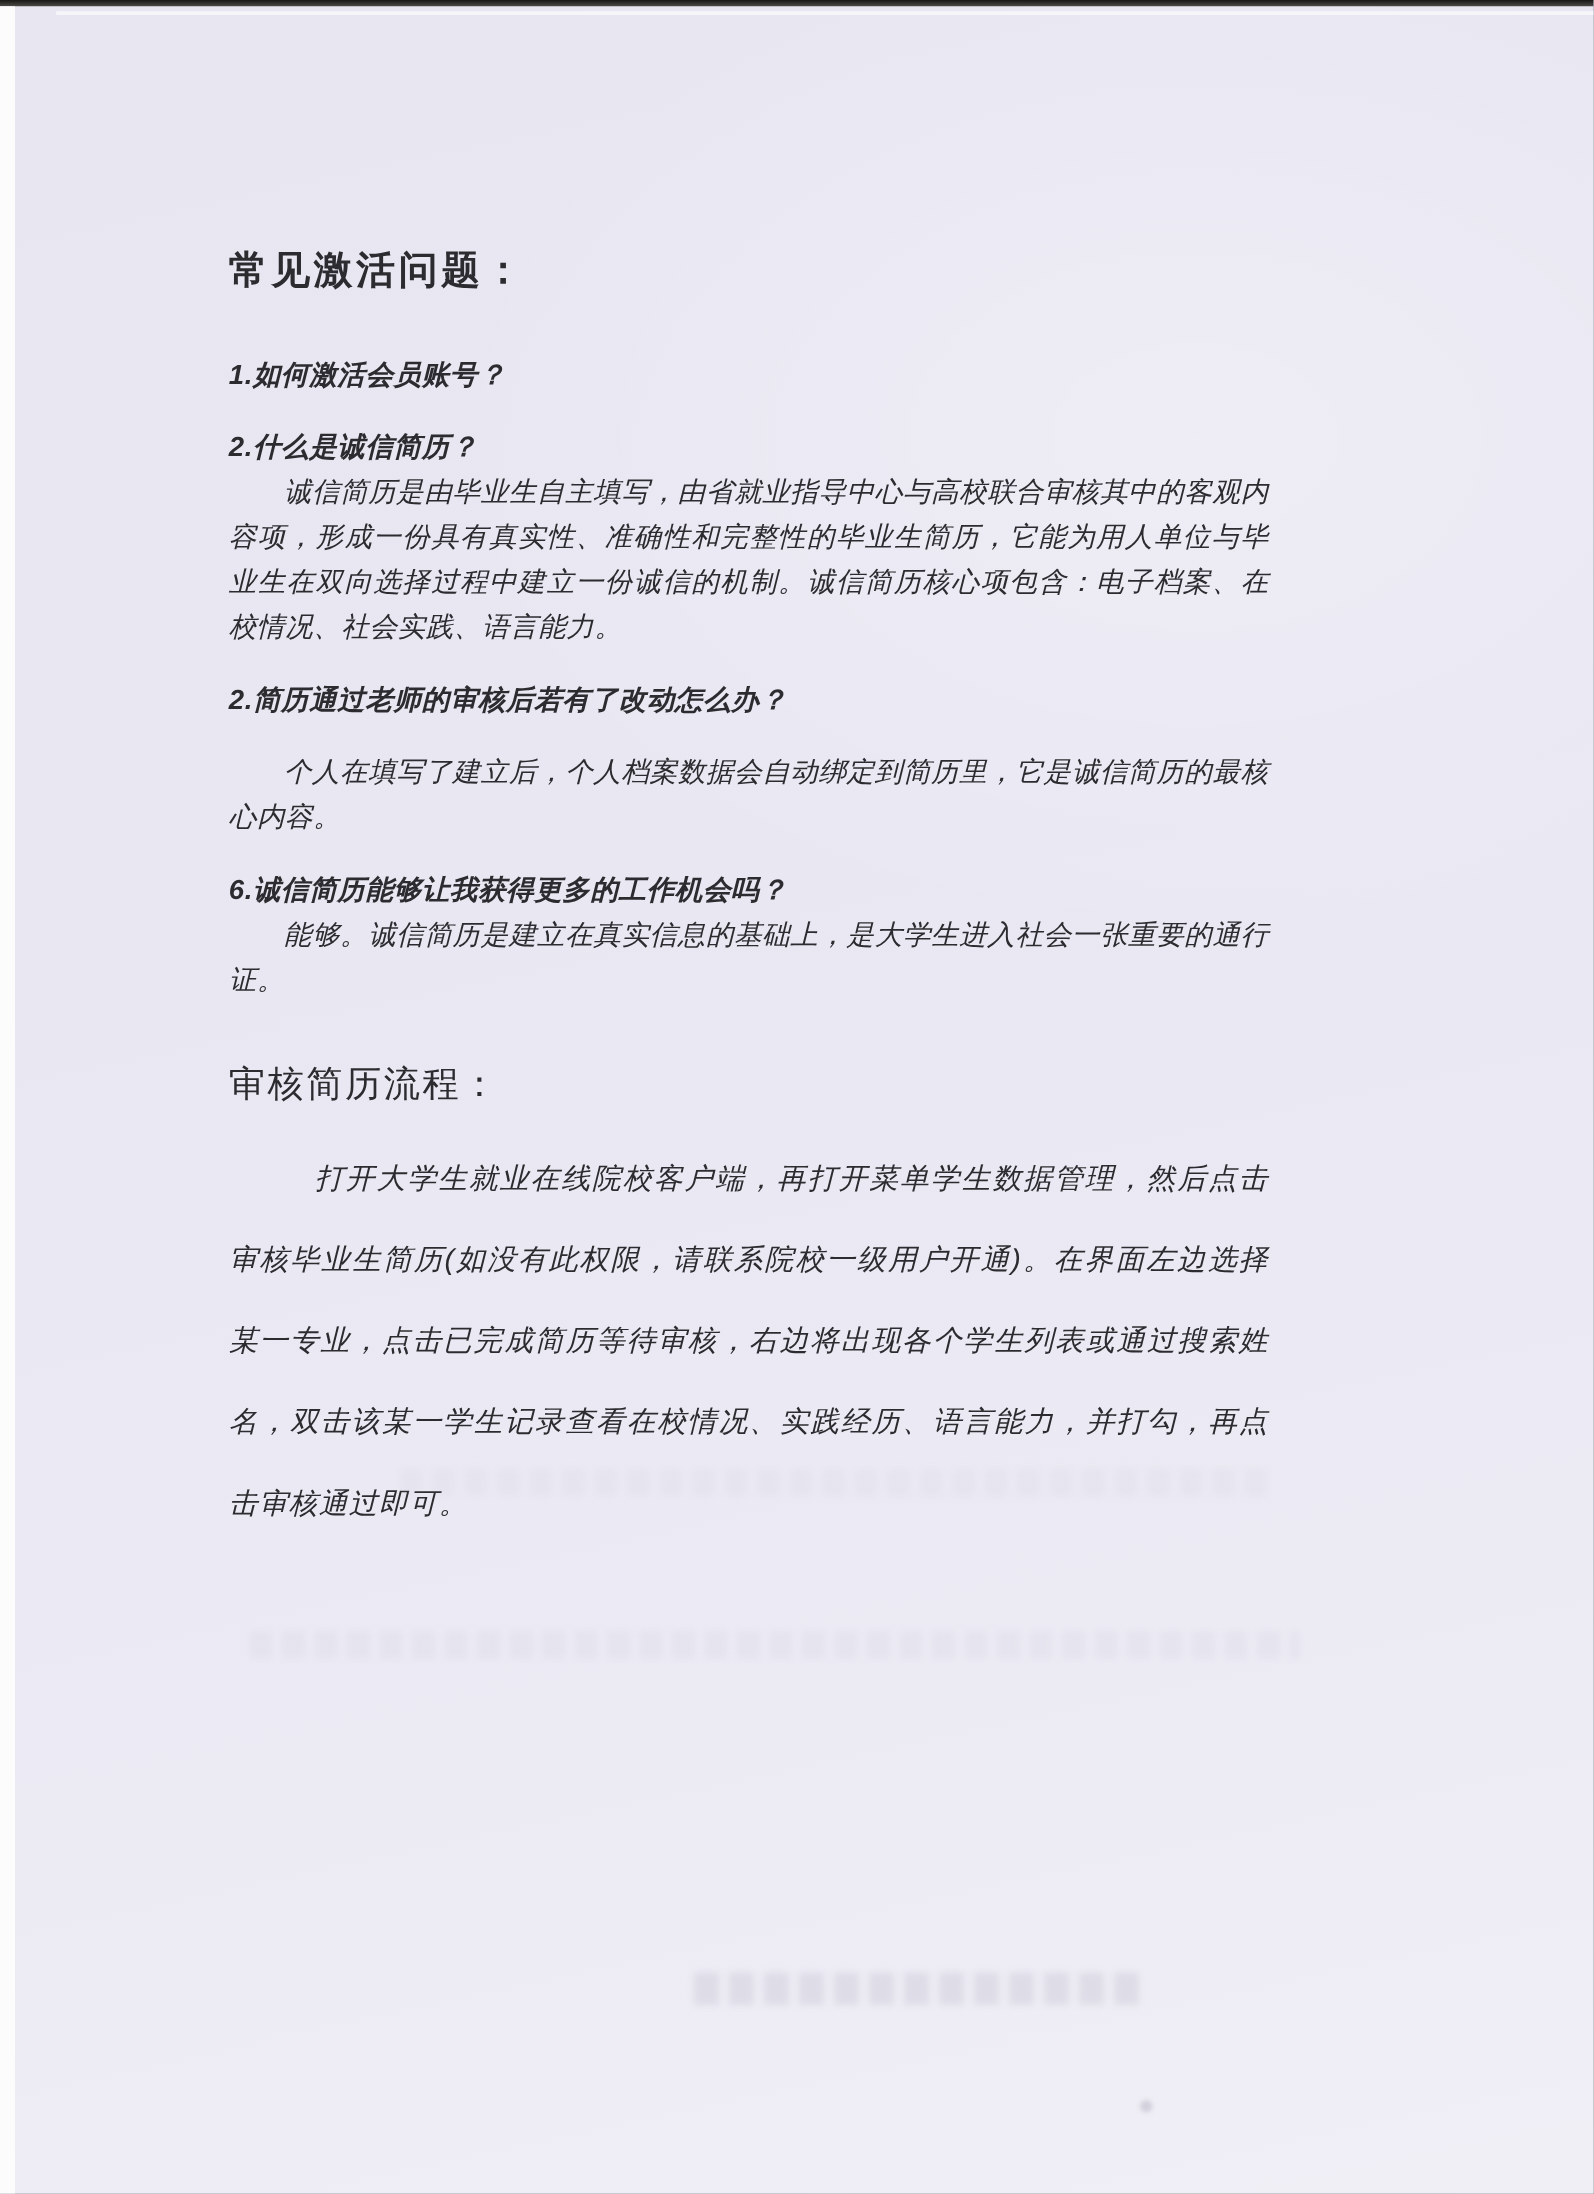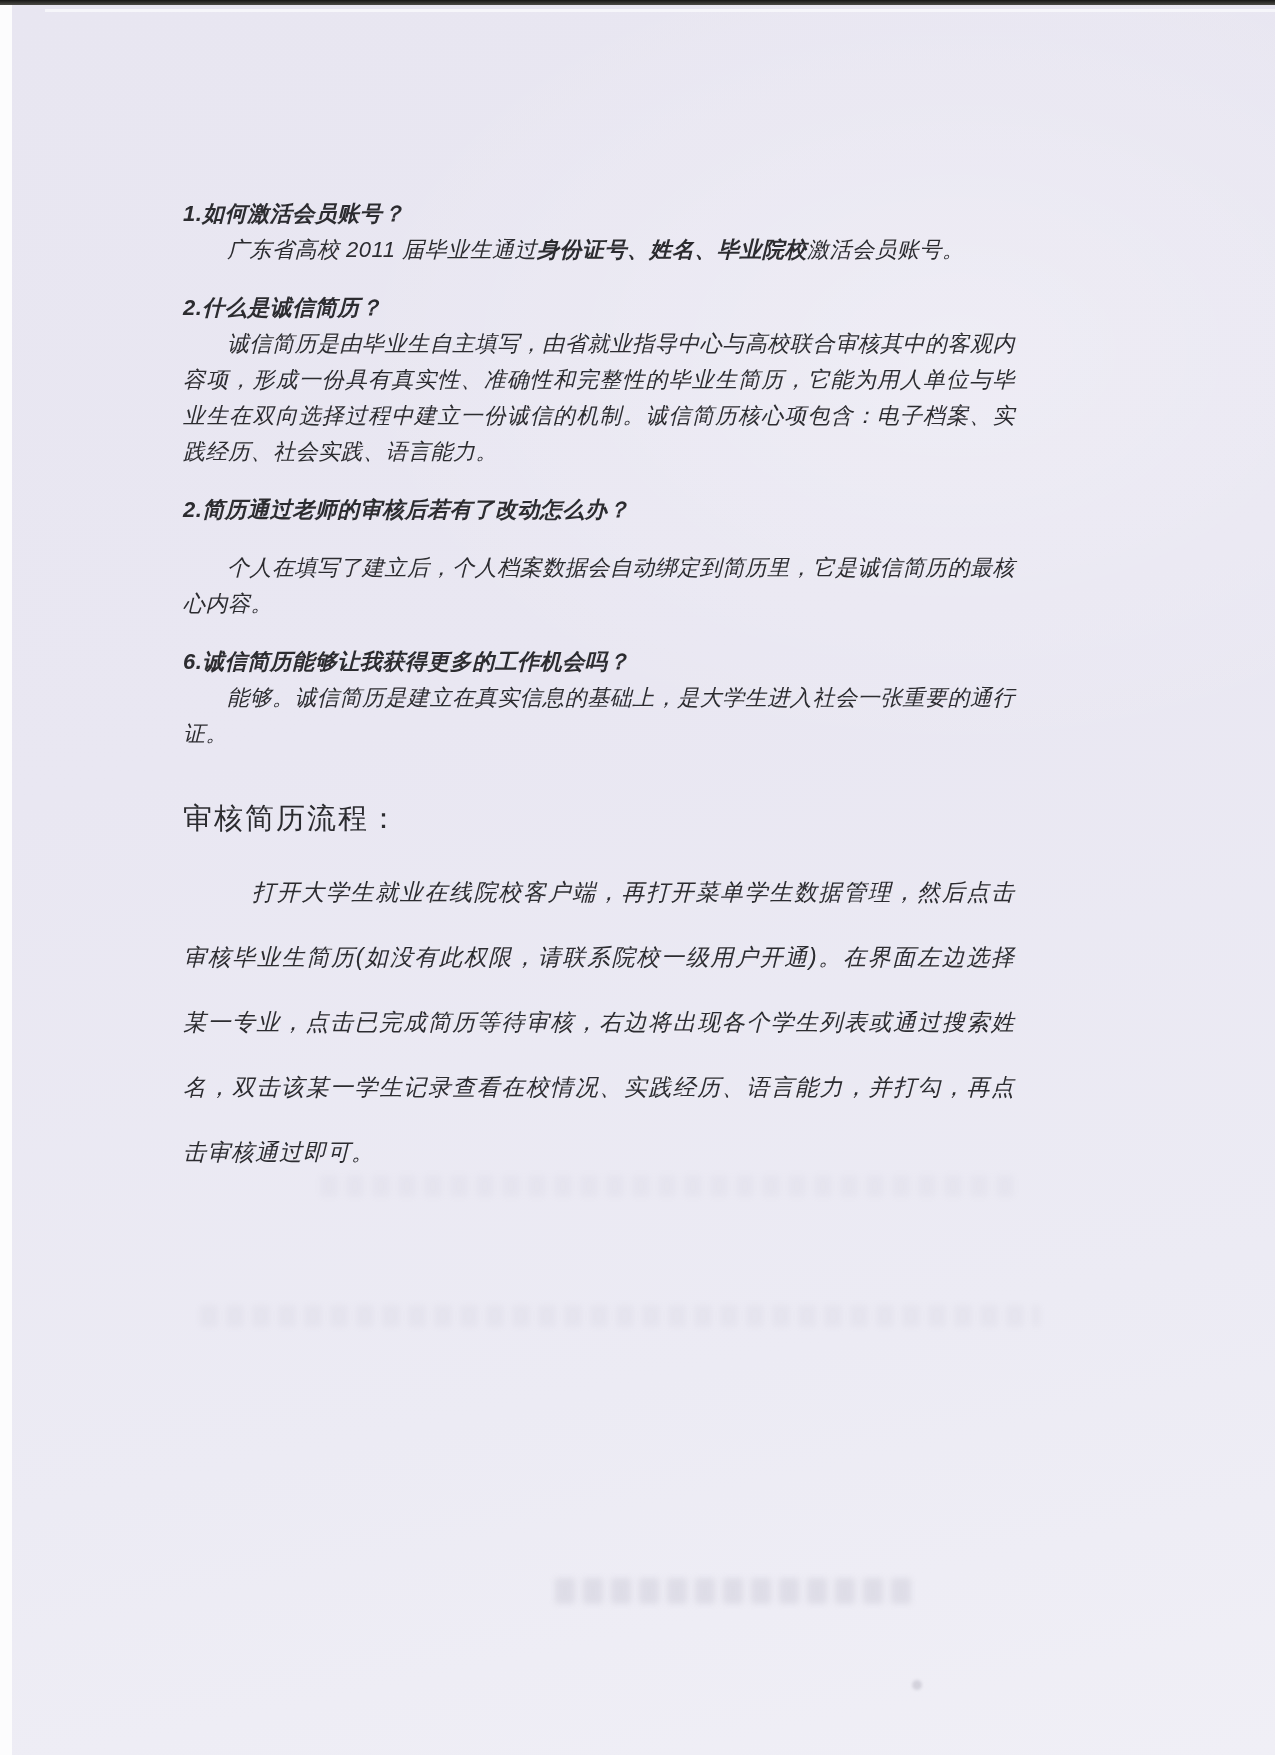--- a/index.html
+++ b/index.html
@@ -114,29 +114,29 @@
 <body>
 
 <div class="scan-page">
 
   <div class="scan-top-edge"></div>
   <div class="scan-top-line"></div>
   <div class="scan-left-edge"></div>
 
   <div class="content">
 
+    <h1 class="doc-title">常见激活问题：</h1>
 
     <div class="faq-item">
       <p class="faq-question">1.如何激活会员账号？</p>
-      <p class="faq-answer"><span>广东省高校 2011 届毕业生通过</span><b>身份证号、姓名、毕业院校</b><span>激活会员账号。</span></p>
     </div>
 
     <div class="faq-item">
       <p class="faq-question">2.什么是诚信简历？</p>
-      <p class="faq-answer">诚信简历是由毕业生自主填写，由省就业指导中心与高校联合审核其中的客观内容项，形成一份具有真实性、准确性和完整性的毕业生简历，它能为用人单位与毕业生在双向选择过程中建立一份诚信的机制。诚信简历核心项包含：电子档案、实践经历、社会实践、语言能力。</p>
+      <p class="faq-answer">诚信简历是由毕业生自主填写，由省就业指导中心与高校联合审核其中的客观内容项，形成一份具有真实性、准确性和完整性的毕业生简历，它能为用人单位与毕业生在双向选择过程中建立一份诚信的机制。诚信简历核心项包含：电子档案、在校情况、社会实践、语言能力。</p>
     </div>
 
 
     <div class="faq-item">
       <p class="faq-question">2.简历通过老师的审核后若有了改动怎么办？</p>
     </div>
 
     <div class="faq-item">
       <p class="faq-answer">个人在填写了建立后，个人档案数据会自动绑定到简历里，它是诚信简历的最核心内容。</p>
     </div>

